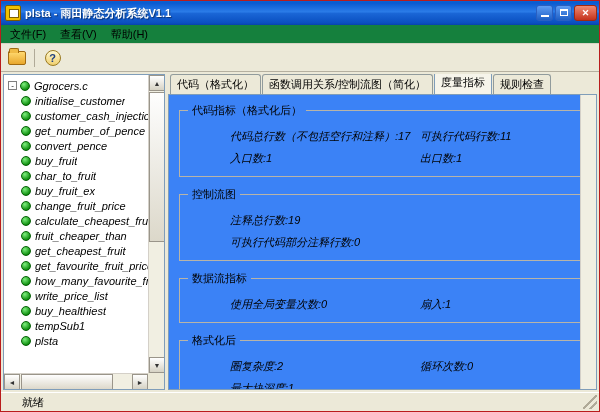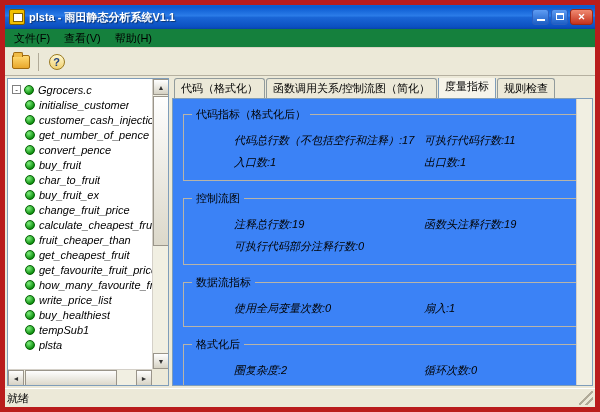--- a/index.html
+++ b/index.html
@@ -7,21 +7,21 @@
     margin: 0; padding: 0;
     width: 600px; height: 412px;
     overflow: hidden;
     font-family: "Liberation Sans", sans-serif;
     font-size: 11px;
     background: #d4d0c8;
   }
   .window {
     width: 600px; height: 412px;
     background: #ece9d8;
-    border: 5px solid #b91c1c;
+    border: 1px solid #b91c1c;
     display: flex;
     flex-direction: column;
     position: relative;
   }
   
   .titlebar {
     height: 24px;
     background: linear-gradient(to bottom, #0a62d0 0%, #0a5ad0 8%, #2b7ce8 45%, #1a66d6 52%, #0a4fc0 92%, #0843a8 100%);
     display: flex;
     align-items: center;
@@ -274,21 +274,21 @@
     position: absolute; right: 0; top: 0; bottom: 0; width: 16px;
     background: #f1efe2; border-left: 1px solid #d4d0c8;
   }
   
   .statusbar {
     height: 19px;
     background: #ece9d8;
     border-top: 1px solid #fff;
     display: flex;
     align-items: center;
-    padding-left: 2px;
+    padding-left: 21px;
     font-size: 11px;
     color: #000;
   }
   .statusbar .grip {
     margin-left: auto;
     width: 14px; height: 14px;
     background:
       linear-gradient(135deg, transparent 45%, #b0aa98 45%, #b0aa98 55%, transparent 55%),
       linear-gradient(135deg, transparent 70%, #b0aa98 70%, #b0aa98 80%, transparent 80%);
     margin-right: 2px;
@@ -442,21 +442,20 @@
             <div class="row">
               <div class="cell c1">入口数:1</div>
               <div class="cell c2">出口数:1</div>
             </div>
           </fieldset>
 
           <fieldset class="grp">
             <legend>控制流图</legend>
             <div class="row">
               <div class="cell c1">注释总行数:19</div>
-              <div class="cell c2">函数头注释行数:19</div>
             </div>
             <div class="row">
               <div class="cell full">可执行代码部分注释行数:0</div>
             </div>
           </fieldset>
 
           <fieldset class="grp">
             <legend>数据流指标</legend>
             <div class="row">
               <div class="cell c1">使用全局变量次数:0</div>

